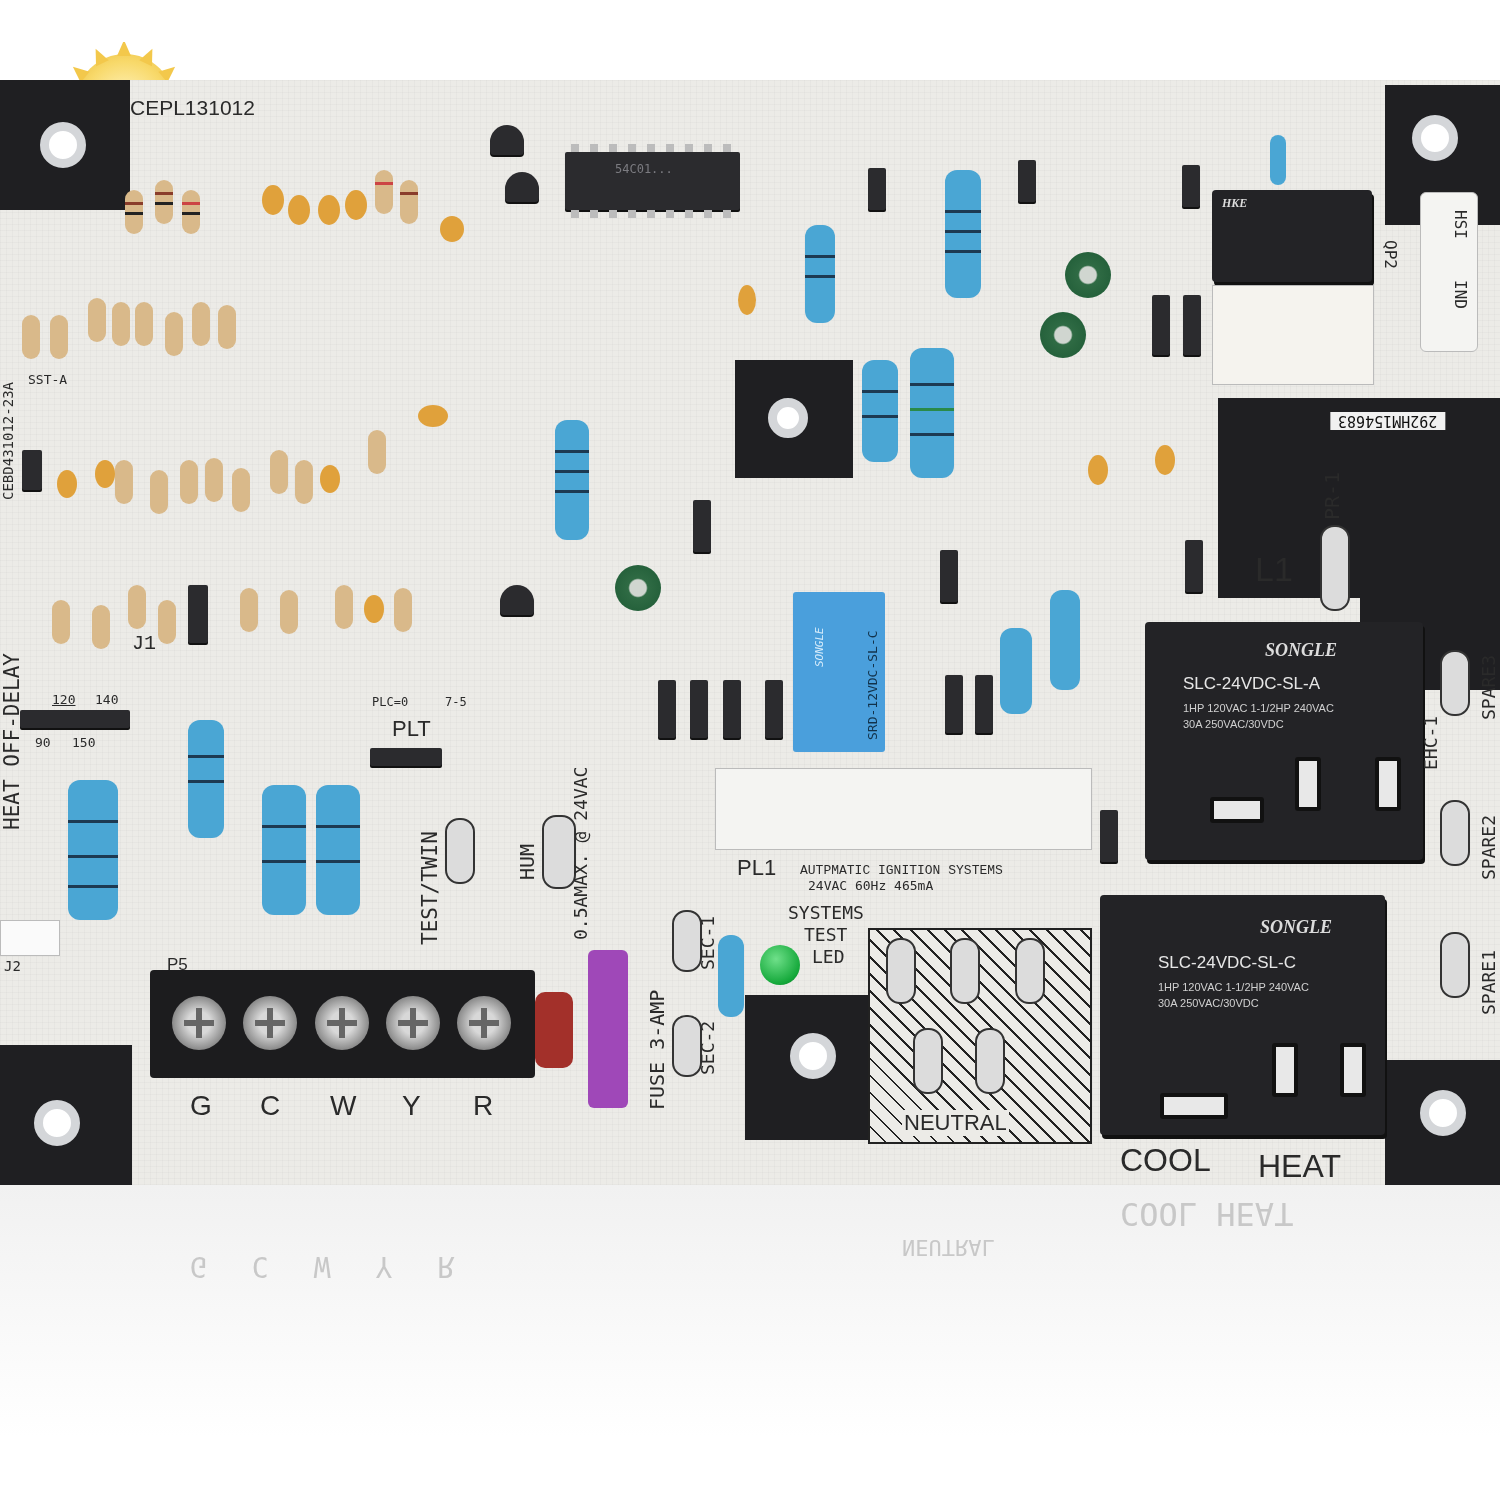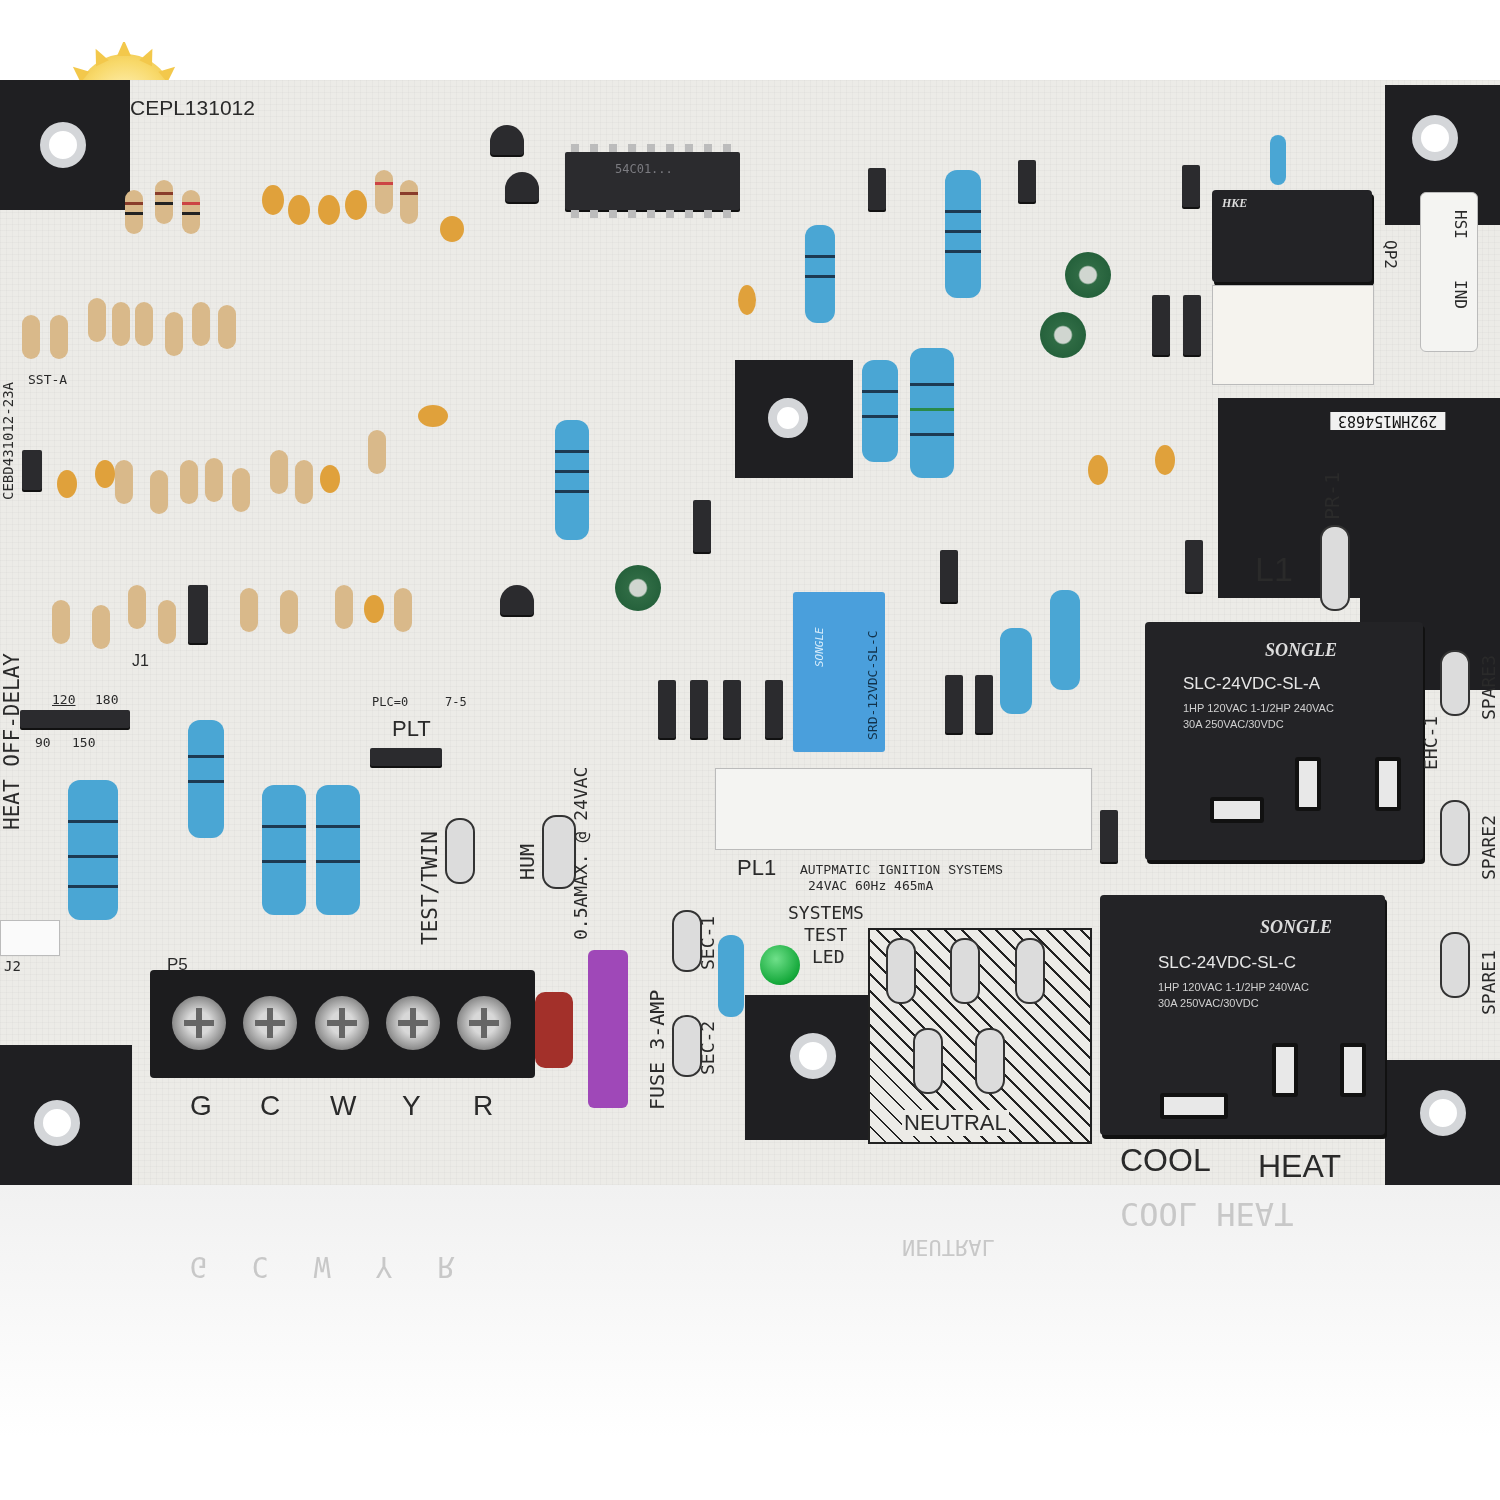--- a/index.html
+++ b/index.html
@@ -271,23 +271,23 @@
   <div class="slot" style="left:950px;top:858px;"></div>
   <div class="slot" style="left:1015px;top:858px;"></div>
   <div class="slot" style="left:913px;top:948px;"></div>
   <div class="slot" style="left:975px;top:948px;"></div>
   <div class="silk sans" style="left:902px;top:1030px;font-size:22px;background:#ecebe7;padding:0 2px;">NEUTRAL</div>
 
   <div class="silk sans" style="left:1120px;top:1062px;font-size:32px;">COOL</div>
   <div class="silk sans" style="left:1258px;top:1068px;font-size:32px;">HEAT</div>
 
   <div class="silk vert" style="left:0px;top:750px;font-size:21px;">HEAT OFF-DELAY</div>
-  <div class="silk sans" style="left:132px;top:572px;font-size:16px;">J1</div>
+  <div class="silk sans" style="left:132px;top:552px;font-size:20px;font-family:Liberation Mono, monospace;">J1</div>
   <div class="silk" style="left:52px;top:612px;font-size:13px;text-decoration:underline;">120</div>
-  <div class="silk" style="left:95px;top:612px;font-size:13px;">180</div>
+  <div class="silk" style="left:95px;top:612px;font-size:13px;">140</div>
   <div class="chip" style="left:20px;top:630px;width:110px;height:18px;"></div>
   <div class="silk" style="left:35px;top:655px;font-size:13px;">90</div>
   <div class="silk" style="left:72px;top:655px;font-size:13px;">150</div>
 
   <div class="silk" style="left:372px;top:615px;font-size:12px;">PLC=0</div>
   <div class="silk" style="left:445px;top:615px;font-size:12px;">7-5</div>
   <div class="silk sans" style="left:392px;top:636px;font-size:22px;">PLT</div>
   <div class="chip" style="left:370px;top:668px;width:72px;height:18px;"></div>
 
   <div class="silk vert" style="left:418px;top:865px;font-size:21px;">TEST/TWIN</div>

